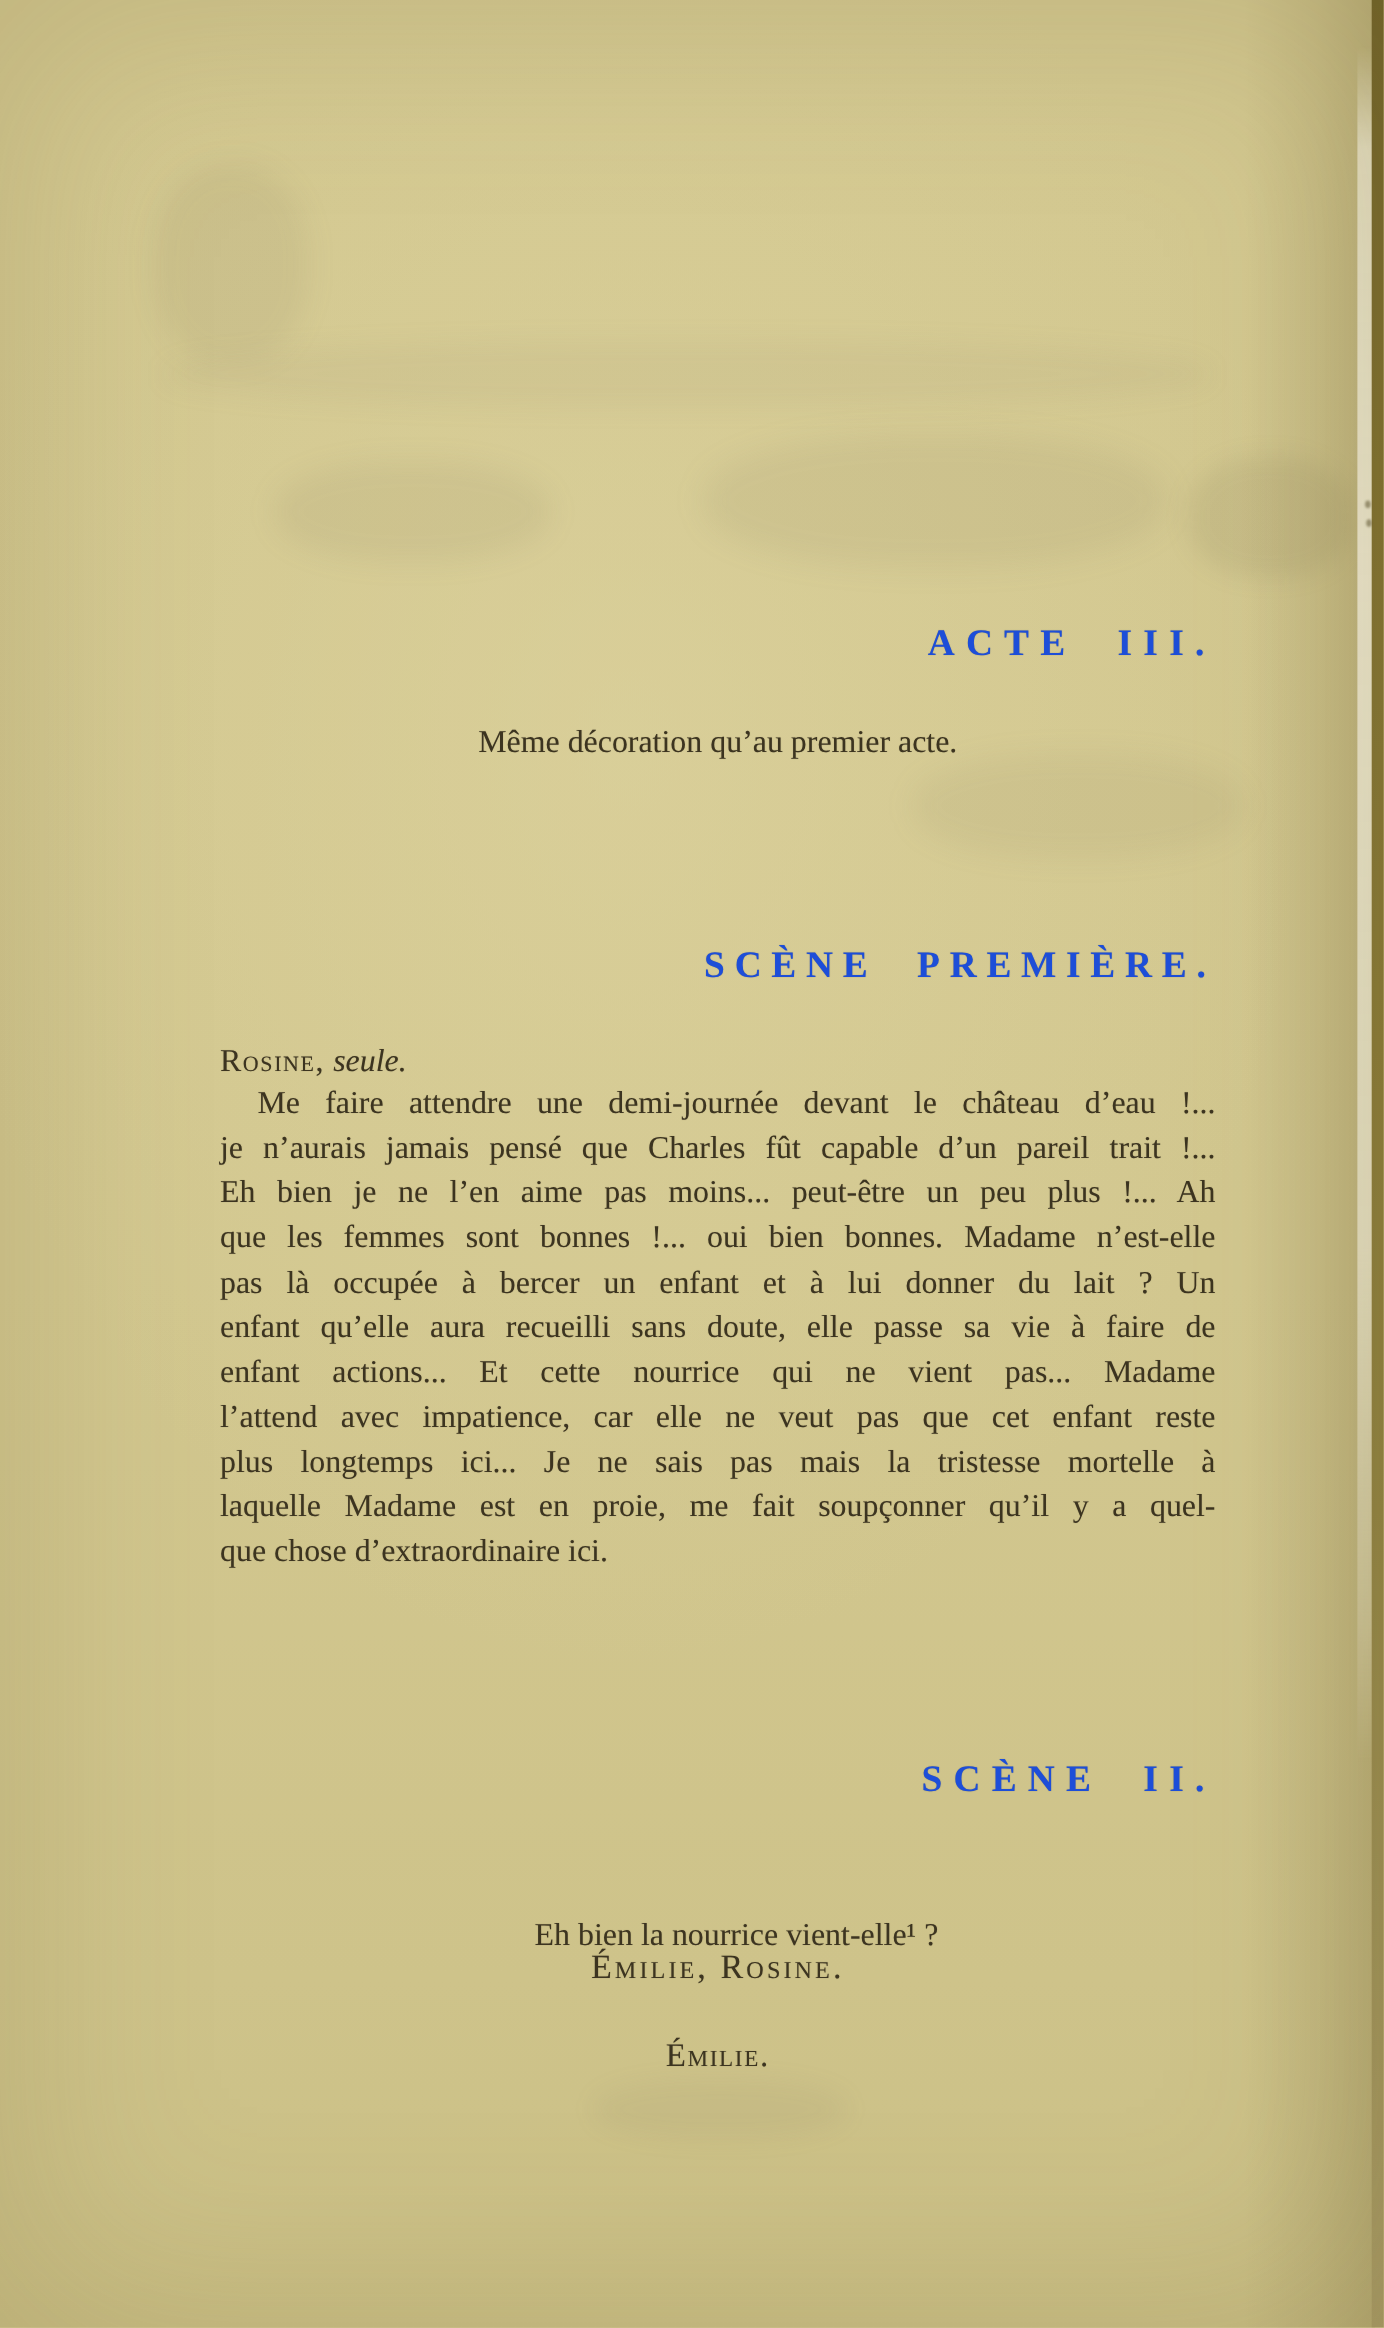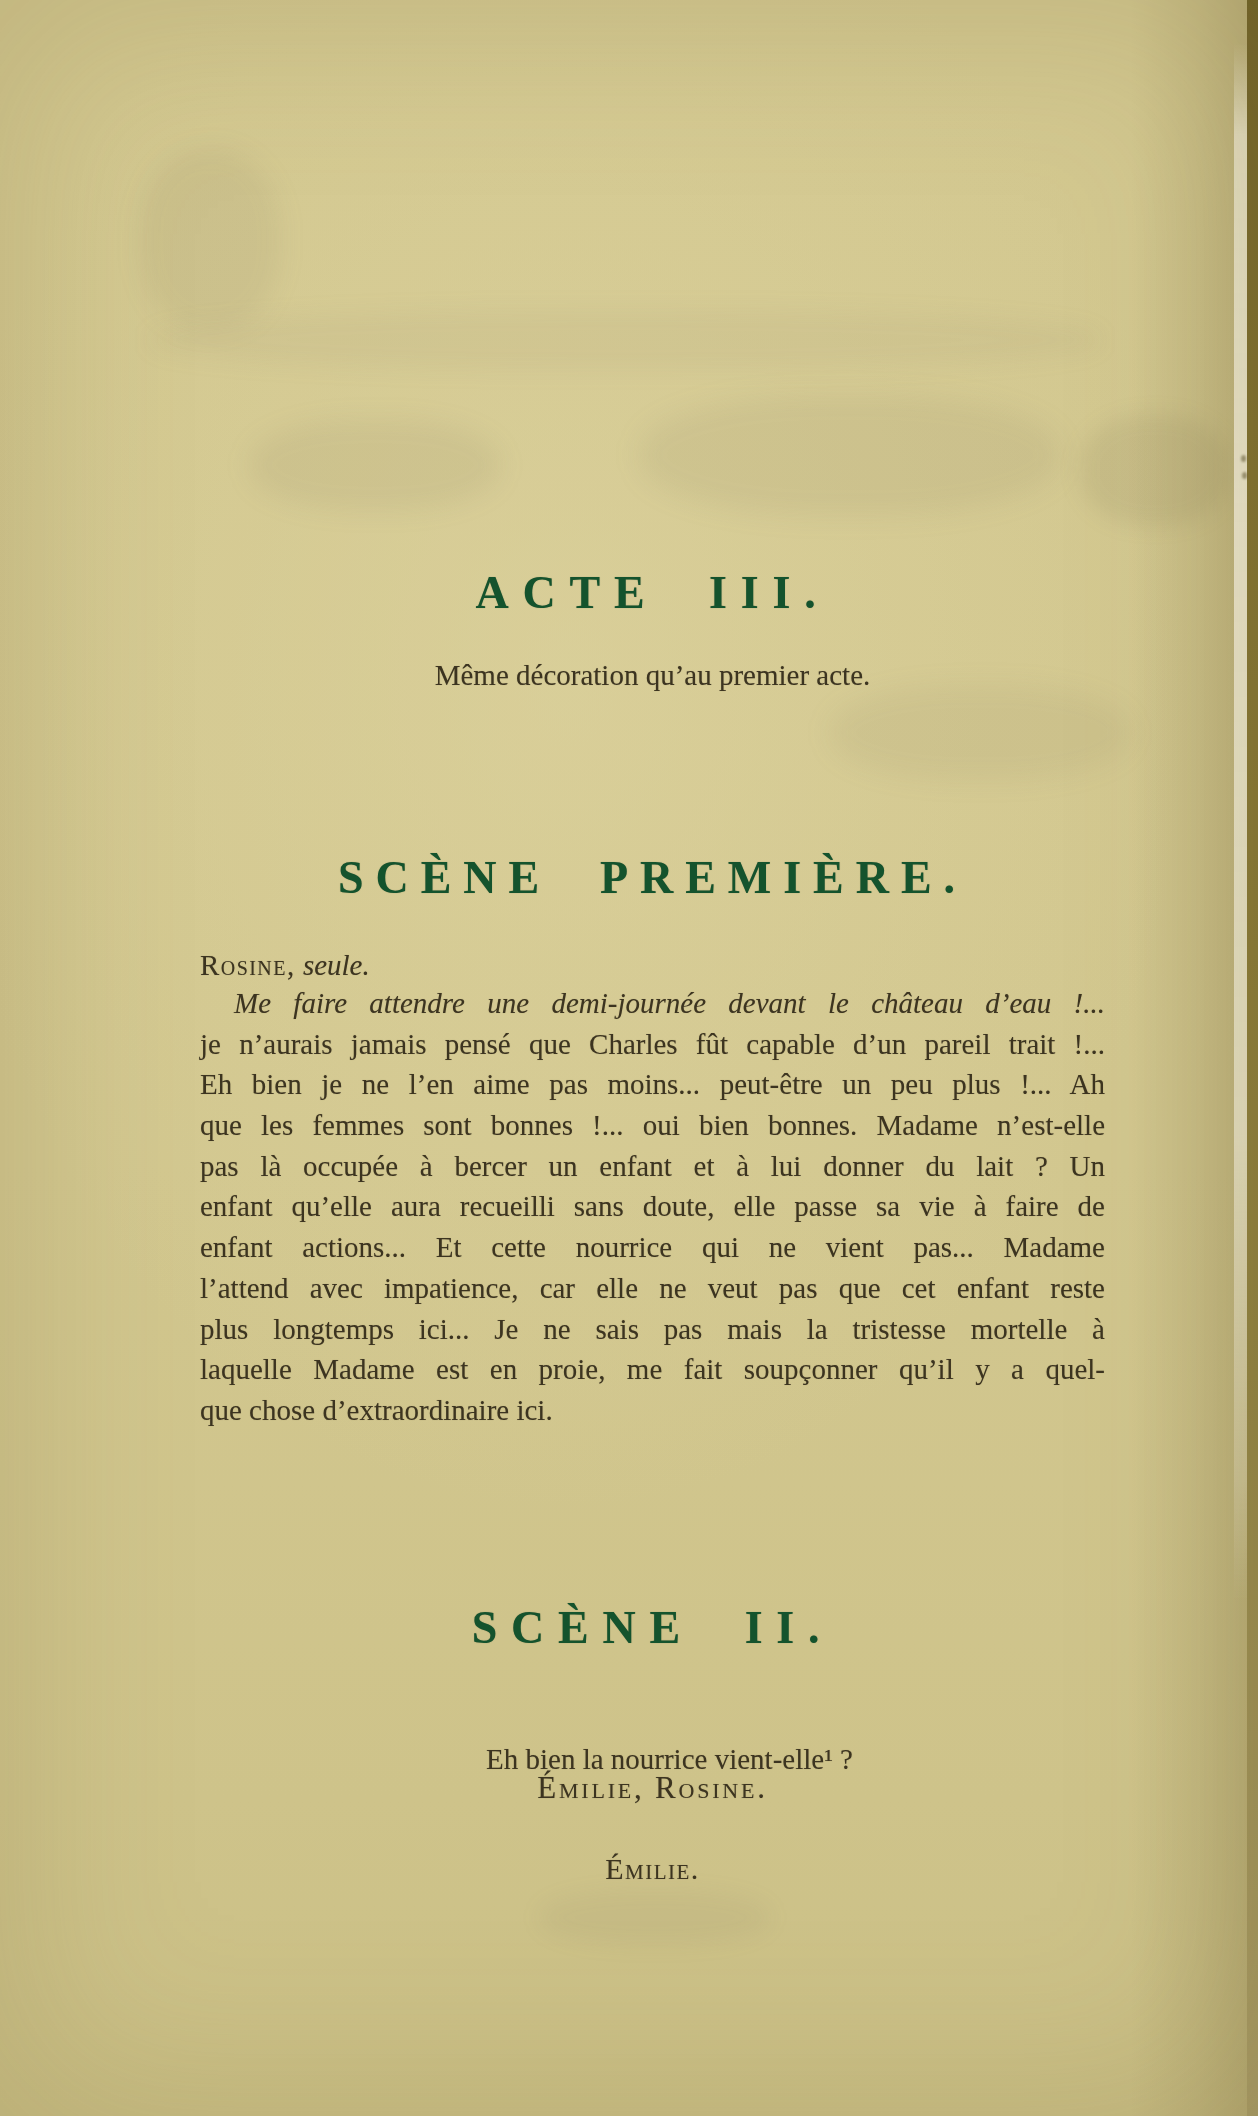--- a/index.html
+++ b/index.html
@@ -50,24 +50,24 @@
   
   .ghost {
     position: absolute; border-radius: 45%;
     pointer-events: none;
   }
   .column {
     position: absolute; left: 200px; top: 0; width: 905px; height: 100%;
   }
   .heading {
     position: absolute; left: 0; width: 100%;
-    text-align: center;
-    font-size: 46px; line-height: 48px;
+    text-align: right;
+    font-size: 34px; line-height: 48px;
     letter-spacing: 0.26em; word-spacing: 0.55em;
-    color: #14532d;
+    color: #1d4ed8;
     text-shadow: 0 0 1px rgba(54,47,28,0.35);
     white-space: nowrap;
   }
   .act-heading   { top: 538px; letter-spacing: 0.30em; }
   .scene1-heading{ top: 810px; margin-top: 44px; }
   .scene2-heading{ top: 1566px; letter-spacing: 0.30em; }
   .note {
     position: absolute; left: 0; top: 628px; width: 100%;
     text-align: center; font-size: 29px; line-height: 36px;
     text-shadow: 0 0 1px rgba(60,52,32,0.30);
@@ -78,21 +78,21 @@
     text-shadow: 0 0 1px rgba(60,52,32,0.30);
   }
   .sc { font-variant: small-caps; letter-spacing: 0.05em; }
   .it { font-style: italic; }
   .monologue {
     position: absolute; left: 0; top: 983px; width: 905px;
     font-size: 29px; line-height: 40.7px;
     text-shadow: 0 0 1px rgba(60,52,32,0.28);
   }
   .mline { text-align: justify; text-align-last: justify; height: 40.7px; }
-  .mline.first { text-indent: 34px; font-style: italic; }
+  .mline.first { text-indent: 34px; }
   .mline.last  { text-align: left; text-align-last: left; }
   .chars-line {
     position: absolute; left: 0; top: 1738px; width: 100%;
     text-align: center; font-size: 31px; line-height: 38px;
     letter-spacing: 0.09em;
     text-shadow: 0 0 1px rgba(60,52,32,0.32);
   }
   .speaker2-line {
     position: absolute; left: 0; top: 1822px; width: 100%;
     text-align: center; font-size: 30px; line-height: 34px;

